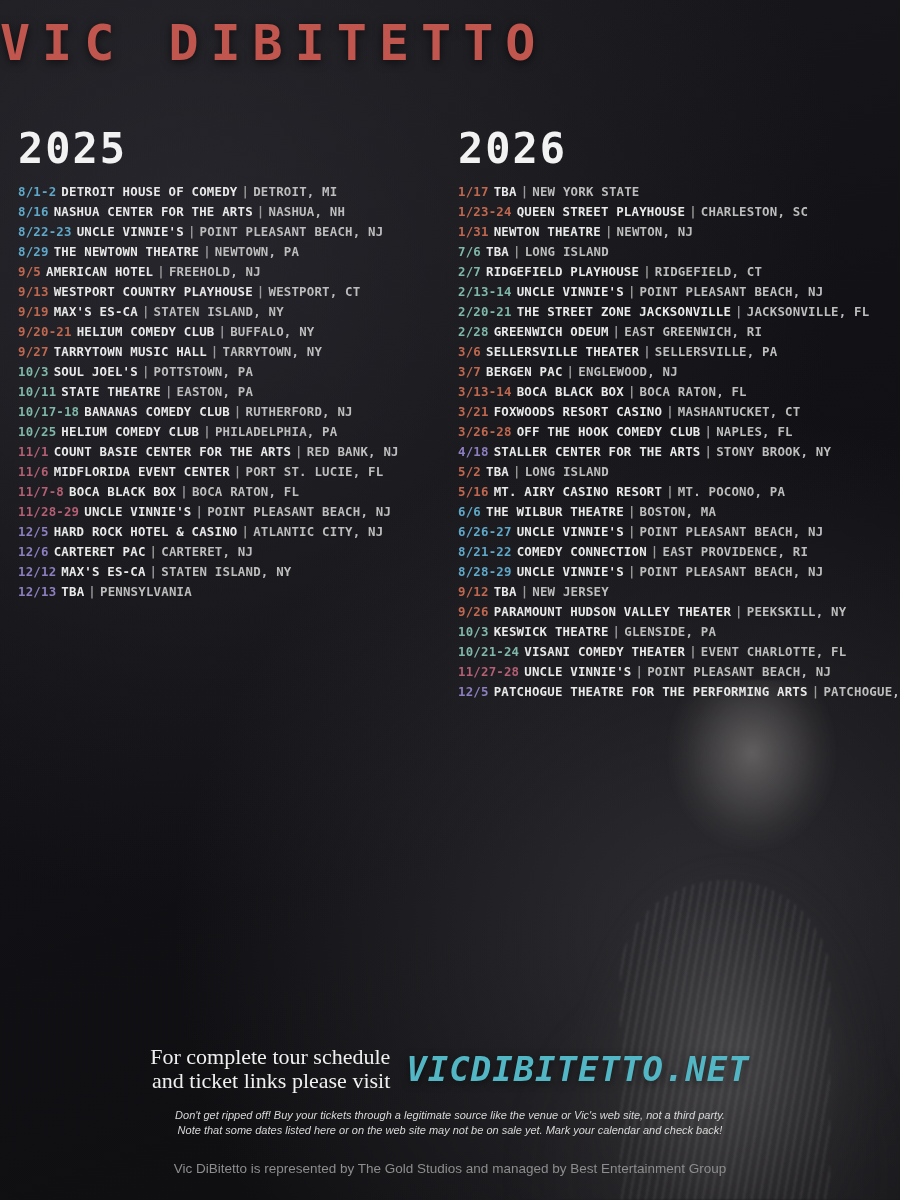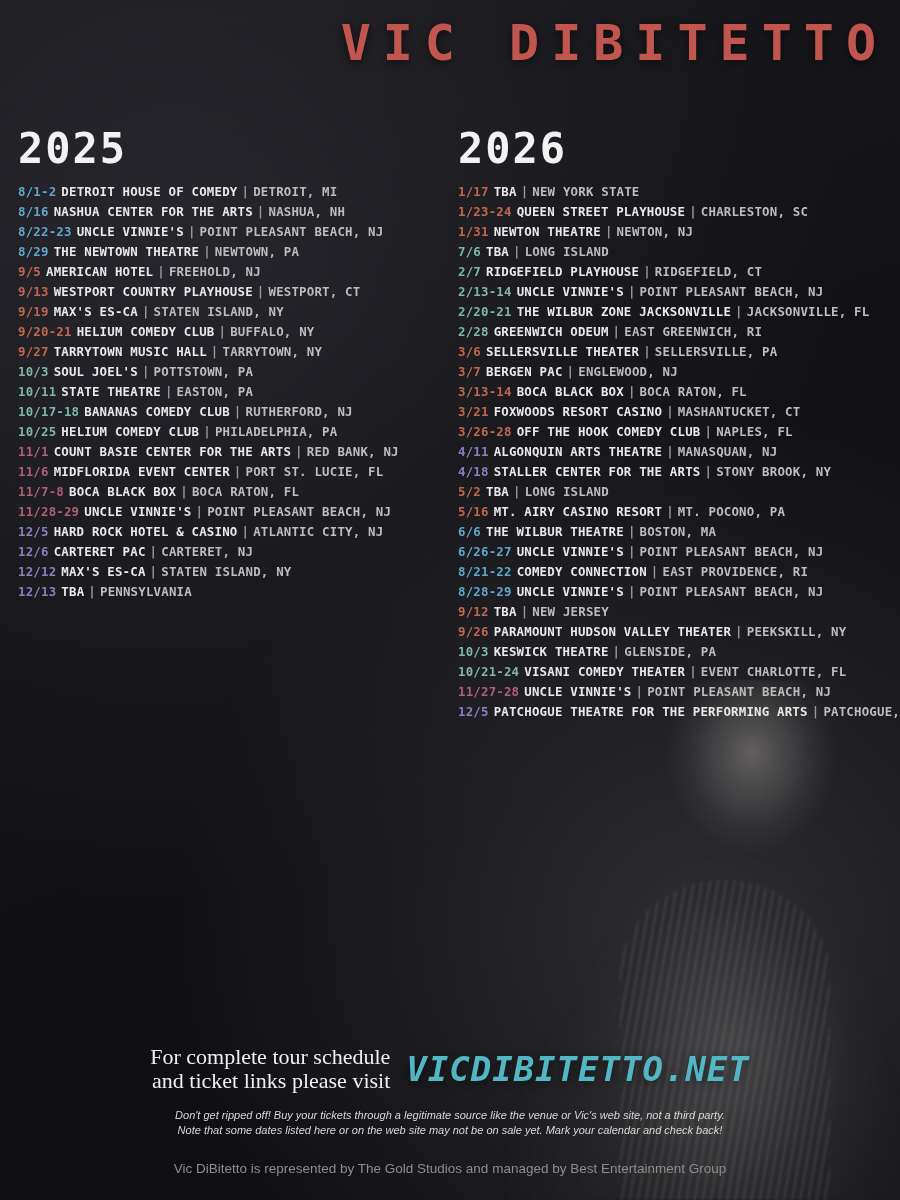--- a/index.html
+++ b/index.html
@@ -48,21 +48,21 @@
     background: repeating-linear-gradient(100deg, rgba(235,232,228,0.10) 0 2px, rgba(0,0,0,0) 2px 8px);
     border-radius: 50% 50% 0 0 / 30% 30% 0 0;
     pointer-events: none;
   }
 
   .title {
     position: absolute;
     top: 14px;
     left: 0;
     right: 12px;
-    text-align: right;
+    text-align: left;
     font-family: "DejaVu Sans Mono", monospace;
     font-weight: bold;
     font-size: 50px;
     letter-spacing: 12px;
     color: #c0564e;
     text-shadow: 0 2px 10px rgba(0,0,0,0.6);
   }
 
   .columns {
     position: absolute;
@@ -195,28 +195,27 @@
     </div>
     <div class="col right">
       <div class="year">2026</div>
       <ul class="date-list" id="list-2026">
           <li class="date-row"><span class="d" style="color: rgb(192, 104, 79);">1/17</span><span class="venue">TBA</span><span class="sep">|</span><span class="city">NEW YORK STATE</span></li>
           <li class="date-row"><span class="d" style="color: rgb(192, 104, 79);">1/23-24</span><span class="venue">QUEEN STREET PLAYHOUSE</span><span class="sep">|</span><span class="city">CHARLESTON, SC</span></li>
           <li class="date-row"><span class="d" style="color: rgb(192, 104, 79);">1/31</span><span class="venue">NEWTON THEATRE</span><span class="sep">|</span><span class="city">NEWTON, NJ</span></li>
           <li class="date-row"><span class="d" style="color: rgb(127, 183, 168);">7/6</span><span class="venue">TBA</span><span class="sep">|</span><span class="city">LONG ISLAND</span></li>
           <li class="date-row"><span class="d" style="color: rgb(127, 183, 168);">2/7</span><span class="venue">RIDGEFIELD PLAYHOUSE</span><span class="sep">|</span><span class="city">RIDGEFIELD, CT</span></li>
           <li class="date-row"><span class="d" style="color: rgb(127, 183, 168);">2/13-14</span><span class="venue">UNCLE VINNIE'S</span><span class="sep">|</span><span class="city">POINT PLEASANT BEACH, NJ</span></li>
-          <li class="date-row"><span class="d" style="color: rgb(127, 183, 168);">2/20-21</span><span class="venue">THE WILBUR ZONE JACKSONVILLE</span><span class="sep">|</span><span class="city">JACKSONVILLE, FL</span></li>
+          <li class="date-row"><span class="d" style="color: rgb(127, 183, 168);">2/20-21</span><span class="venue">THE STREET ZONE JACKSONVILLE</span><span class="sep">|</span><span class="city">JACKSONVILLE, FL</span></li>
           <li class="date-row"><span class="d" style="color: rgb(127, 183, 168);">2/28</span><span class="venue">GREENWICH ODEUM</span><span class="sep">|</span><span class="city">EAST GREENWICH, RI</span></li>
           <li class="date-row"><span class="d" style="color: rgb(192, 104, 79);">3/6</span><span class="venue">SELLERSVILLE THEATER</span><span class="sep">|</span><span class="city">SELLERSVILLE, PA</span></li>
           <li class="date-row"><span class="d" style="color: rgb(192, 104, 79);">3/7</span><span class="venue">BERGEN PAC</span><span class="sep">|</span><span class="city">ENGLEWOOD, NJ</span></li>
           <li class="date-row"><span class="d" style="color: rgb(192, 104, 79);">3/13-14</span><span class="venue">BOCA BLACK BOX</span><span class="sep">|</span><span class="city">BOCA RATON, FL</span></li>
           <li class="date-row"><span class="d" style="color: rgb(192, 104, 79);">3/21</span><span class="venue">FOXWOODS RESORT CASINO</span><span class="sep">|</span><span class="city">MASHANTUCKET, CT</span></li>
           <li class="date-row"><span class="d" style="color: rgb(192, 104, 79);">3/26-28</span><span class="venue">OFF THE HOOK COMEDY CLUB</span><span class="sep">|</span><span class="city">NAPLES, FL</span></li>
-          <li class="date-row"><span class="d" style="color: rgb(141, 127, 192);">4/11</span><span class="venue">ALGONQUIN ARTS THEATRE</span><span class="sep">|</span><span class="city">MANASQUAN, NJ</span></li>
           <li class="date-row"><span class="d" style="color: rgb(141, 127, 192);">4/18</span><span class="venue">STALLER CENTER FOR THE ARTS</span><span class="sep">|</span><span class="city">STONY BROOK, NY</span></li>
           <li class="date-row"><span class="d" style="color: rgb(192, 104, 79);">5/2</span><span class="venue">TBA</span><span class="sep">|</span><span class="city">LONG ISLAND</span></li>
           <li class="date-row"><span class="d" style="color: rgb(192, 104, 79);">5/16</span><span class="venue">MT. AIRY CASINO RESORT</span><span class="sep">|</span><span class="city">MT. POCONO, PA</span></li>
           <li class="date-row"><span class="d" style="color: rgb(95, 168, 201);">6/6</span><span class="venue">THE WILBUR THEATRE</span><span class="sep">|</span><span class="city">BOSTON, MA</span></li>
           <li class="date-row"><span class="d" style="color: rgb(95, 168, 201);">6/26-27</span><span class="venue">UNCLE VINNIE'S</span><span class="sep">|</span><span class="city">POINT PLEASANT BEACH, NJ</span></li>
           <li class="date-row"><span class="d" style="color: rgb(95, 168, 201);">8/21-22</span><span class="venue">COMEDY CONNECTION</span><span class="sep">|</span><span class="city">EAST PROVIDENCE, RI</span></li>
           <li class="date-row"><span class="d" style="color: rgb(95, 168, 201);">8/28-29</span><span class="venue">UNCLE VINNIE'S</span><span class="sep">|</span><span class="city">POINT PLEASANT BEACH, NJ</span></li>
           <li class="date-row"><span class="d" style="color: rgb(192, 104, 79);">9/12</span><span class="venue">TBA</span><span class="sep">|</span><span class="city">NEW JERSEY</span></li>
           <li class="date-row"><span class="d" style="color: rgb(192, 104, 79);">9/26</span><span class="venue">PARAMOUNT HUDSON VALLEY THEATER</span><span class="sep">|</span><span class="city">PEEKSKILL, NY</span></li>
           <li class="date-row"><span class="d" style="color: rgb(127, 183, 168);">10/3</span><span class="venue">KESWICK THEATRE</span><span class="sep">|</span><span class="city">GLENSIDE, PA</span></li>

